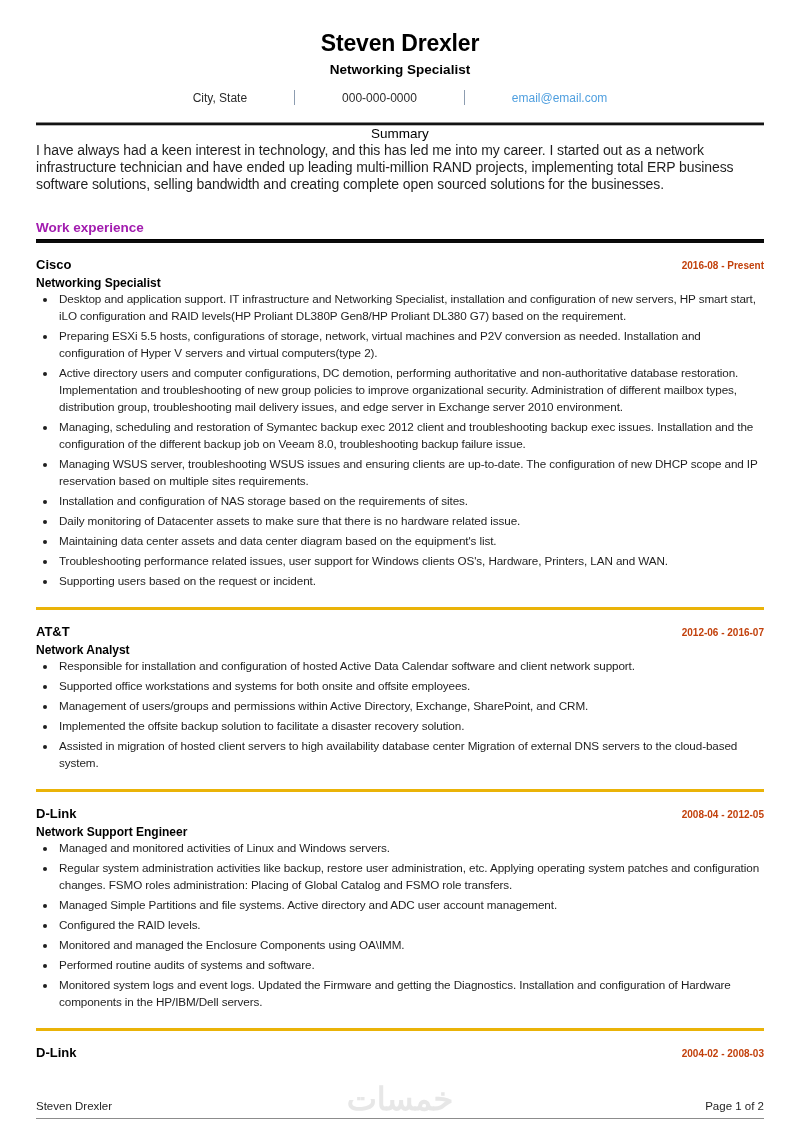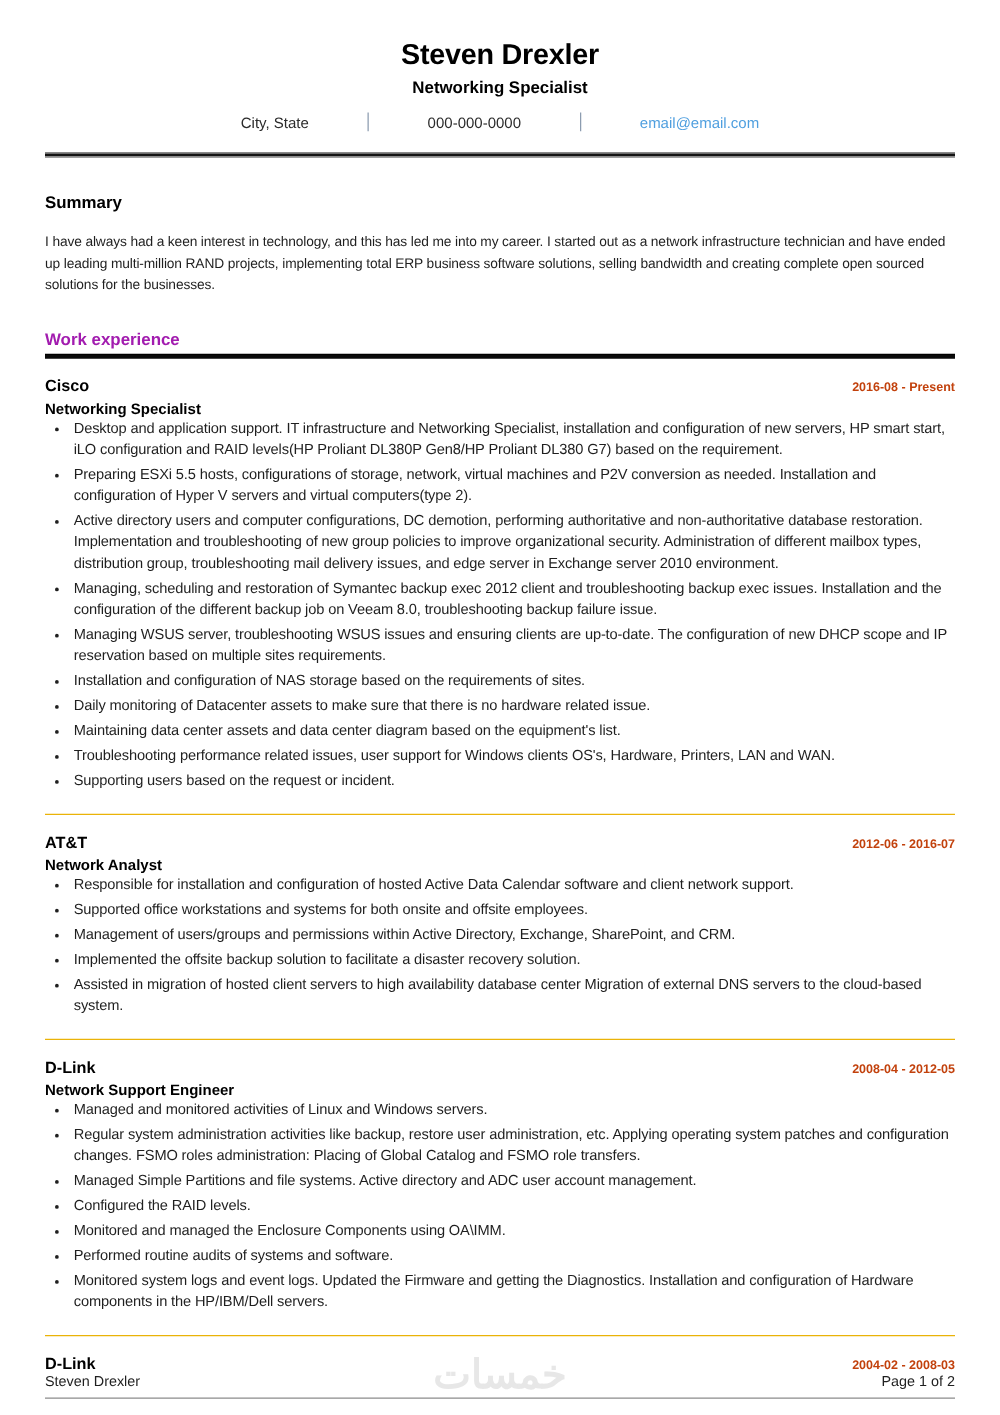--- a/index.html
+++ b/index.html
@@ -54,49 +54,49 @@
   .rule-header {
     margin-top: 17px;
     height: 4px;
     background: #131313;
     border-top: 1px solid #8a8a8a;
     border-bottom: 1px solid #b5b5b5;
   }
 
   
   .section-heading-center {
-    margin-top: 28px;
+    text-align: center;
     font-size: 13.5px;
-    font-weight: bold;
+    font-weight: normal;
     color: #000;
   }
   .summary-text {
-    margin-top: 17px;
-    font-size: 11px;
+    margin-top: 1px;
+    font-size: 14px;
     line-height: 17px;
     letter-spacing: -0.1px;
     color: #1f1f1f;
   }
 
   
   .section-heading-left {
     margin-top: 27px;
     font-size: 13.5px;
     font-weight: bold;
     color: #a21caf;
   }
   .rule-heading {
     margin-top: 4px;
     height: 2px;
     border-top: 1px solid #000;
     border-bottom: 3px solid #0a0a0a;
   }
 
   .job { padding: 14px 0 15px 0; }
-  .job + .job { border-top: 1px solid #eab308; }
+  .job + .job { border-top: 3px solid #eab308; }
   .job-header {
     display: flex;
     justify-content: space-between;
     align-items: baseline;
   }
   .job-company { font-size: 13px; font-weight: bold; color: #000; }
   .job-dates   { font-size: 10px; font-weight: bold; color: #c2410c; }
   .job-role    { margin-top: 4px; font-size: 12px; font-weight: bold; color: #000; }
   .job-bullets {
     padding-left: 21px;

